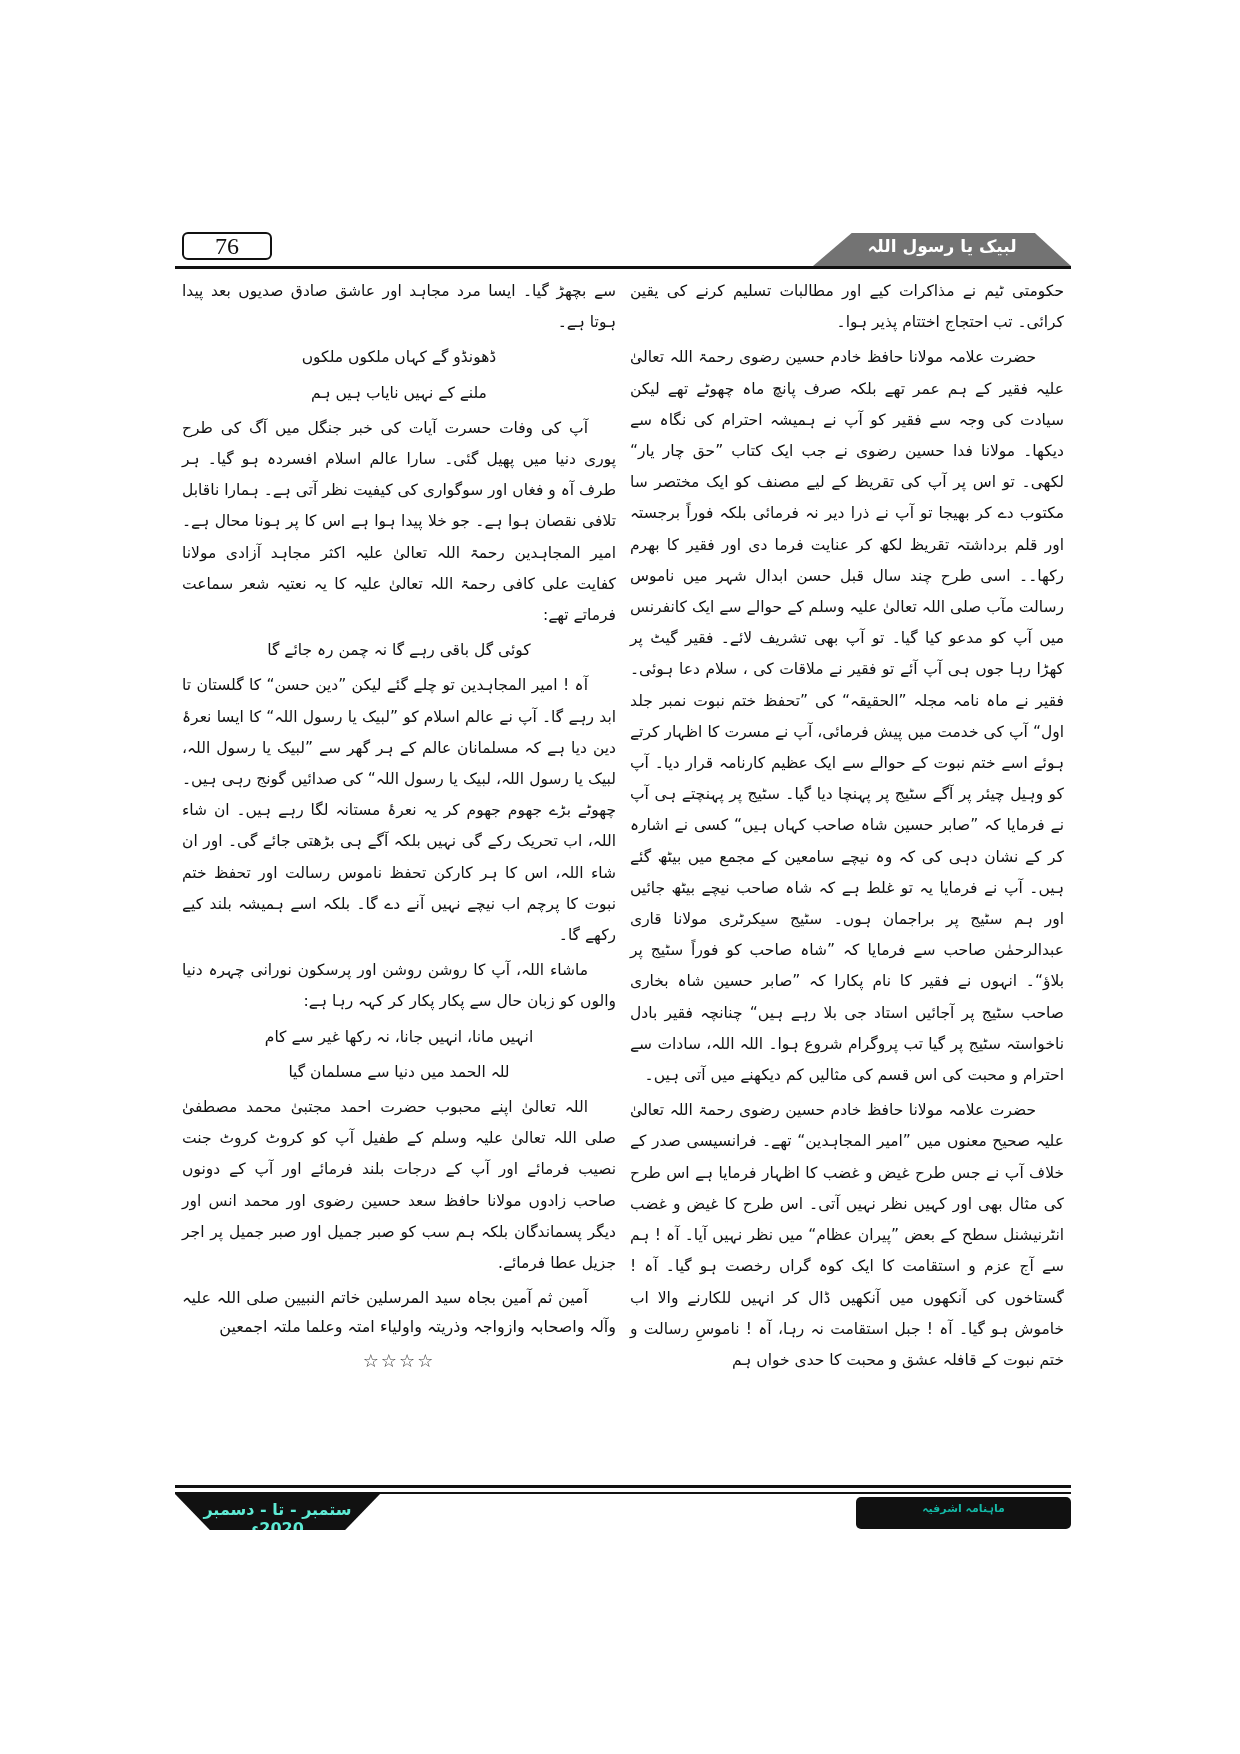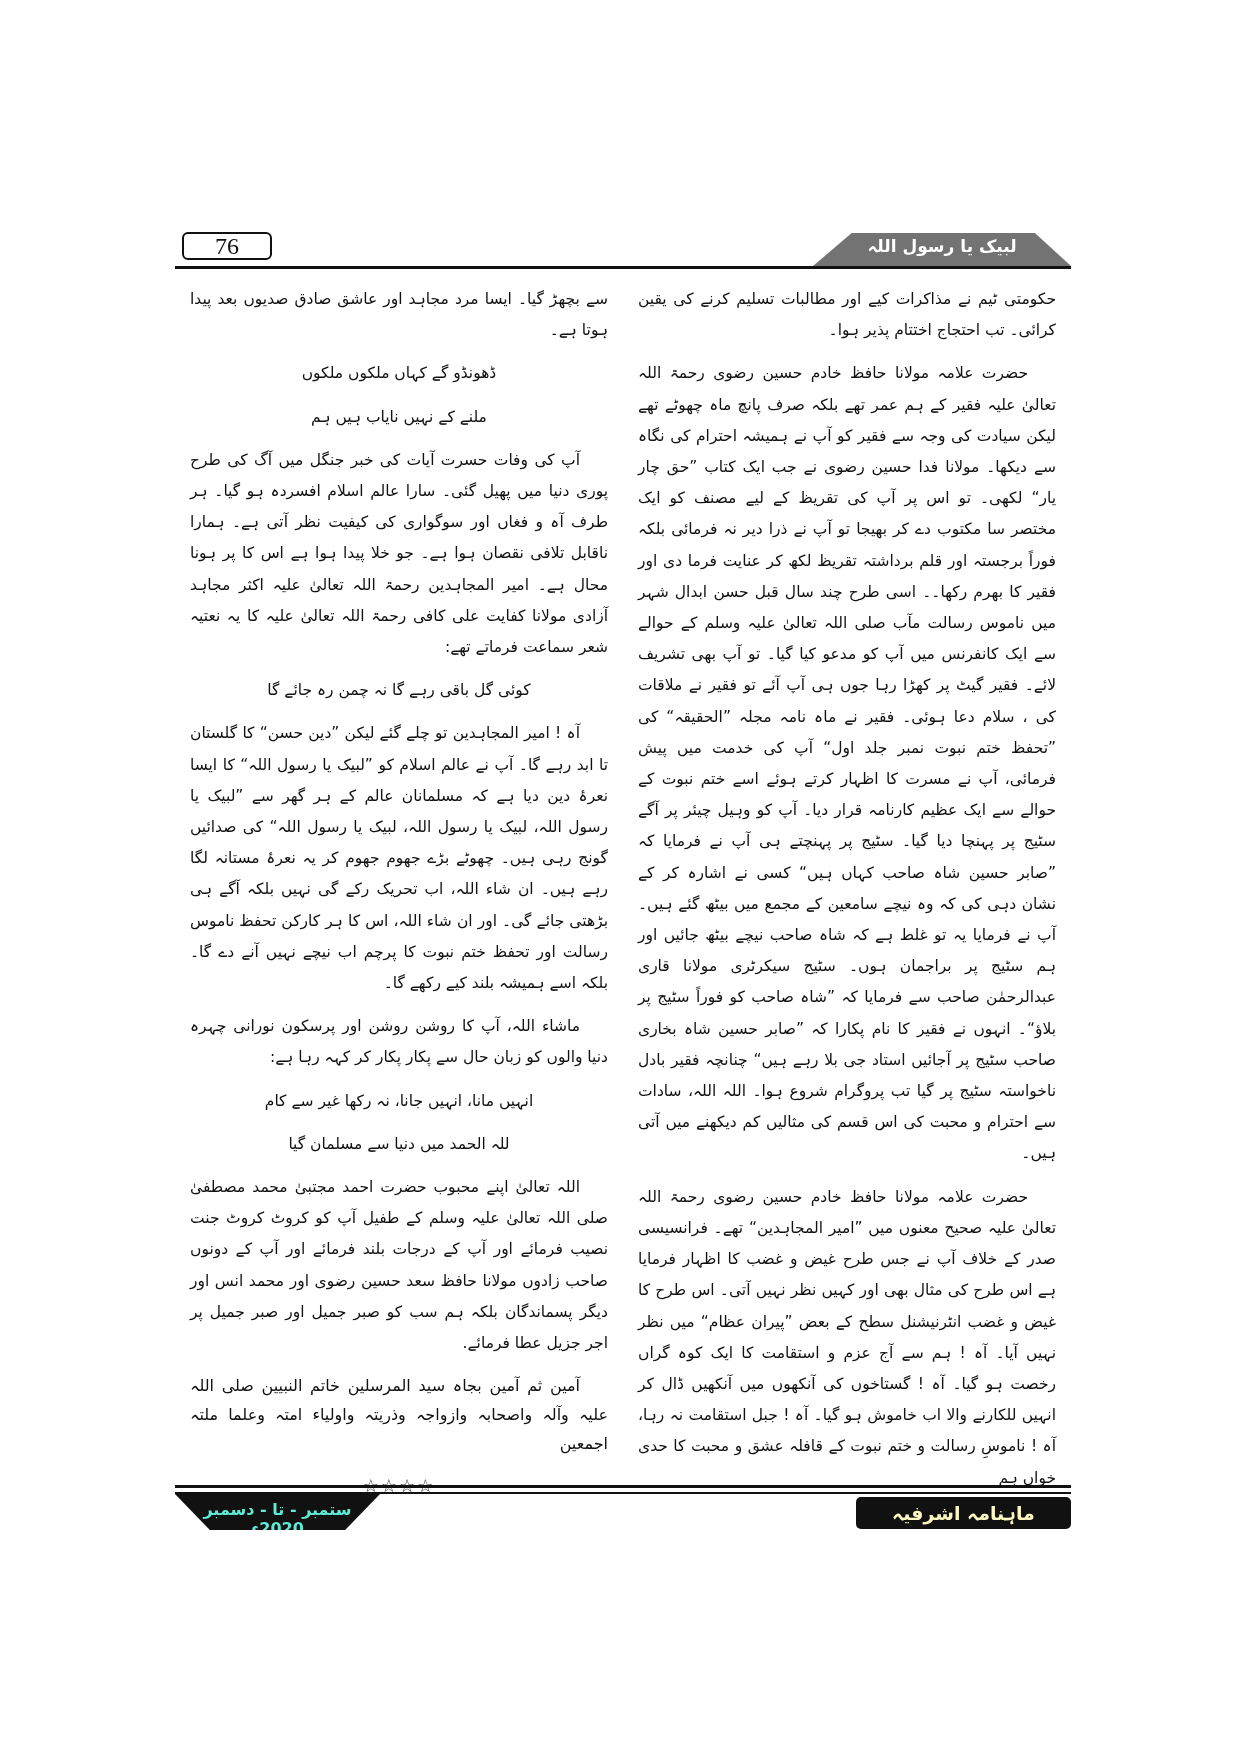--- a/index.html
+++ b/index.html
@@ -8,33 +8,33 @@
   
   .page-num { position:absolute; left:182px; top:232px; width:90px; height:28px; border:2px solid #111; border-radius:6px; box-sizing:border-box; font-family:"Liberation Serif", serif; font-size:24px; line-height:24px; text-align:center; }
   .header-rule { position:absolute; left:175px; top:266px; width:896px; height:3px; background:#111; }
   .header-tab { position:absolute; left:813px; top:233px; width:258px; height:33px; background:#737373; clip-path:polygon(15% 0, 86% 0, 100% 100%, 0 100%); }
   .header-tab-text { position:absolute; left:0; right:0; top:3px; text-align:center; color:#fff; font-weight:bold; font-size:17px; direction:rtl; font-family:"DejaVu Sans", sans-serif; }
 
   
   .col { position:absolute; top:272px; width:442px; direction:rtl; font-family:"DejaVu Sans", sans-serif; font-size:15.5px; line-height:31.2px; text-align:justify; text-align-last:right; }
   .col-right { left:626px; }
   .col-left { left:178px; }
-  .col p { margin:12px; }
+  .col p { margin:4px; }
   .col .indent { text-indent:28px; }
   .col .verse { text-align:center; text-align-last:center; }
   .col .dua { font-family:"DejaVu Sans", sans-serif; font-size:16px; line-height:29px; }
   .stars { text-align:center; text-align-last:center; font-size:18px; letter-spacing:2px; color:#333; }
 
   
   .footer-rule-thick { position:absolute; left:175px; top:1485px; width:896px; height:3px; background:#111; }
   .footer-rule-thin { position:absolute; left:175px; top:1492px; width:896px; height:2px; background:#111; }
   .footer-date { position:absolute; left:175px; top:1494px; width:205px; height:36px; background:#111; clip-path:polygon(0 0, 100% 0, 83% 100%, 17% 100%); }
   .footer-date-text { position:absolute; left:0; right:0; top:6px; text-align:center; color:#5eead4; font-size:16px; direction:rtl; font-weight:bold; }
   .footer-mag { position:absolute; left:856px; top:1497px; width:215px; height:32px; background:#111; border-radius:5px; }
-  .footer-mag-text { position:absolute; left:0; right:0; top:5px; text-align:center; color:#fef9c3; font-size:19px; direction:rtl; font-weight:bold; }
+  .footer-mag-text { position:absolute; left:0; right:0; top:5px; text-align:center; color:#14b8a6; font-size:11px; direction:rtl; font-weight:bold; }
 </style>
 </head>
 <body>
 
 <div class="page-num">76</div>
 <div class="header-tab">
   <div class="header-tab-text">لبیک یا رسول اللہ</div>
 </div>
 <div class="header-rule"></div>
 

